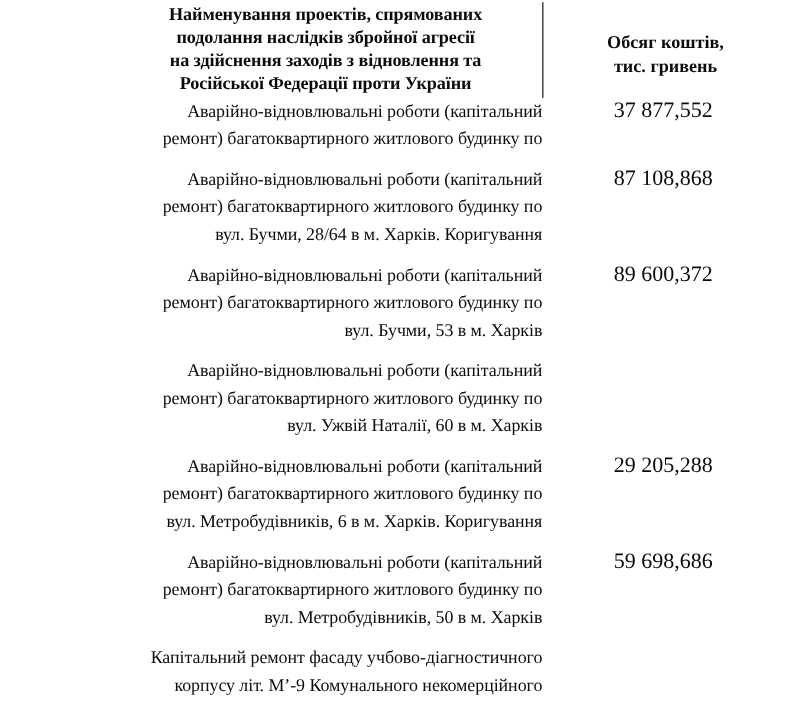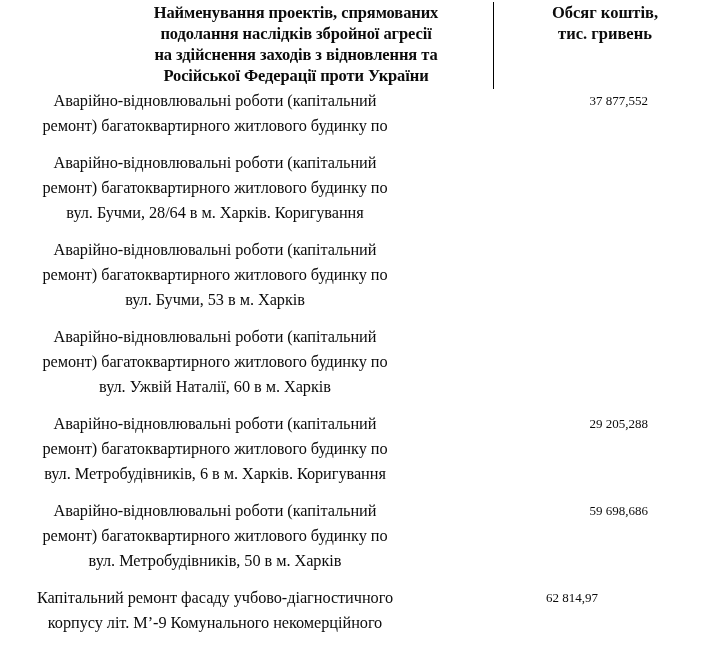--- a/index.html
+++ b/index.html
@@ -36,21 +36,21 @@
     width: 400px;
     text-align: center;
     font-weight: bold;
     font-size: 16.5px;
     line-height: 21px;
     letter-spacing: -0.1px;
   }
   .header-amount {
     position: absolute;
     left: 500px;
-    top: 2px;
+    top: 28px;
     width: 210px;
     text-align: center;
     font-weight: bold;
     font-size: 16.5px;
     line-height: 21px;
   }
   .header-divider {
     position: absolute;
     left: 493px;
     top: 2px;
@@ -66,33 +66,34 @@
     left: 0;
     top: 88px;
     width: 717px;
   }
   .row {
     position: relative;
     padding-bottom: 12px;
   }
   .row-desc {
     position: relative;
+    margin-left: 63px;
     width: 430px;
     font-size: 16.3px;
     line-height: 25px;
-    text-align: center;
+    text-align: right;
     letter-spacing: -0.05px;
   }
   .row-amount {
     position: absolute;
     top: 0;
     left: 496px;
     width: 152px;
     text-align: right;
-    font-size: 13px;
+    font-size: 20px;
     line-height: 25px;
     white-space: nowrap;
   }
   .row-amount.centered {
     text-align: center;
     left: 492px;
     width: 160px;
   }
 </style>
 </head>
@@ -125,28 +126,30 @@
       </div>
       <div class="row-amount">37 877,552</div>
     </div>
 
     <div class="row">
       <div class="row-desc">
         <span class="hline">Аварійно-відновлювальні роботи (капітальний</span>
         <span class="hline">ремонт) багатоквартирного житлового будинку по</span>
         <span class="hline">вул. Бучми, 28/64 в м. Харків. Коригування</span>
       </div>
+      <div class="row-amount">87 108,868</div>
     </div>
 
     <div class="row">
       <div class="row-desc">
         <span class="hline">Аварійно-відновлювальні роботи (капітальний</span>
         <span class="hline">ремонт) багатоквартирного житлового будинку по</span>
         <span class="hline">вул. Бучми, 53 в м. Харків</span>
       </div>
+      <div class="row-amount">89 600,372</div>
     </div>
 
     <div class="row">
       <div class="row-desc">
         <span class="hline">Аварійно-відновлювальні роботи (капітальний</span>
         <span class="hline">ремонт) багатоквартирного житлового будинку по</span>
         <span class="hline">вул. Ужвій Наталії, 60 в м. Харків</span>
       </div>
     </div>
 
@@ -167,17 +170,16 @@
       </div>
       <div class="row-amount">59 698,686</div>
     </div>
 
     <div class="row">
       <div class="row-desc">
         <span class="hline">Капітальний ремонт фасаду учбово-діагностичного</span>
         <span class="hline">корпусу літ. М’-9 Комунального некомерційного</span>
 
       </div>
-      <div class="row-amount centered">62 814,97</div>
     </div>
 
   </div>
 </div>
 
 </body></html>

